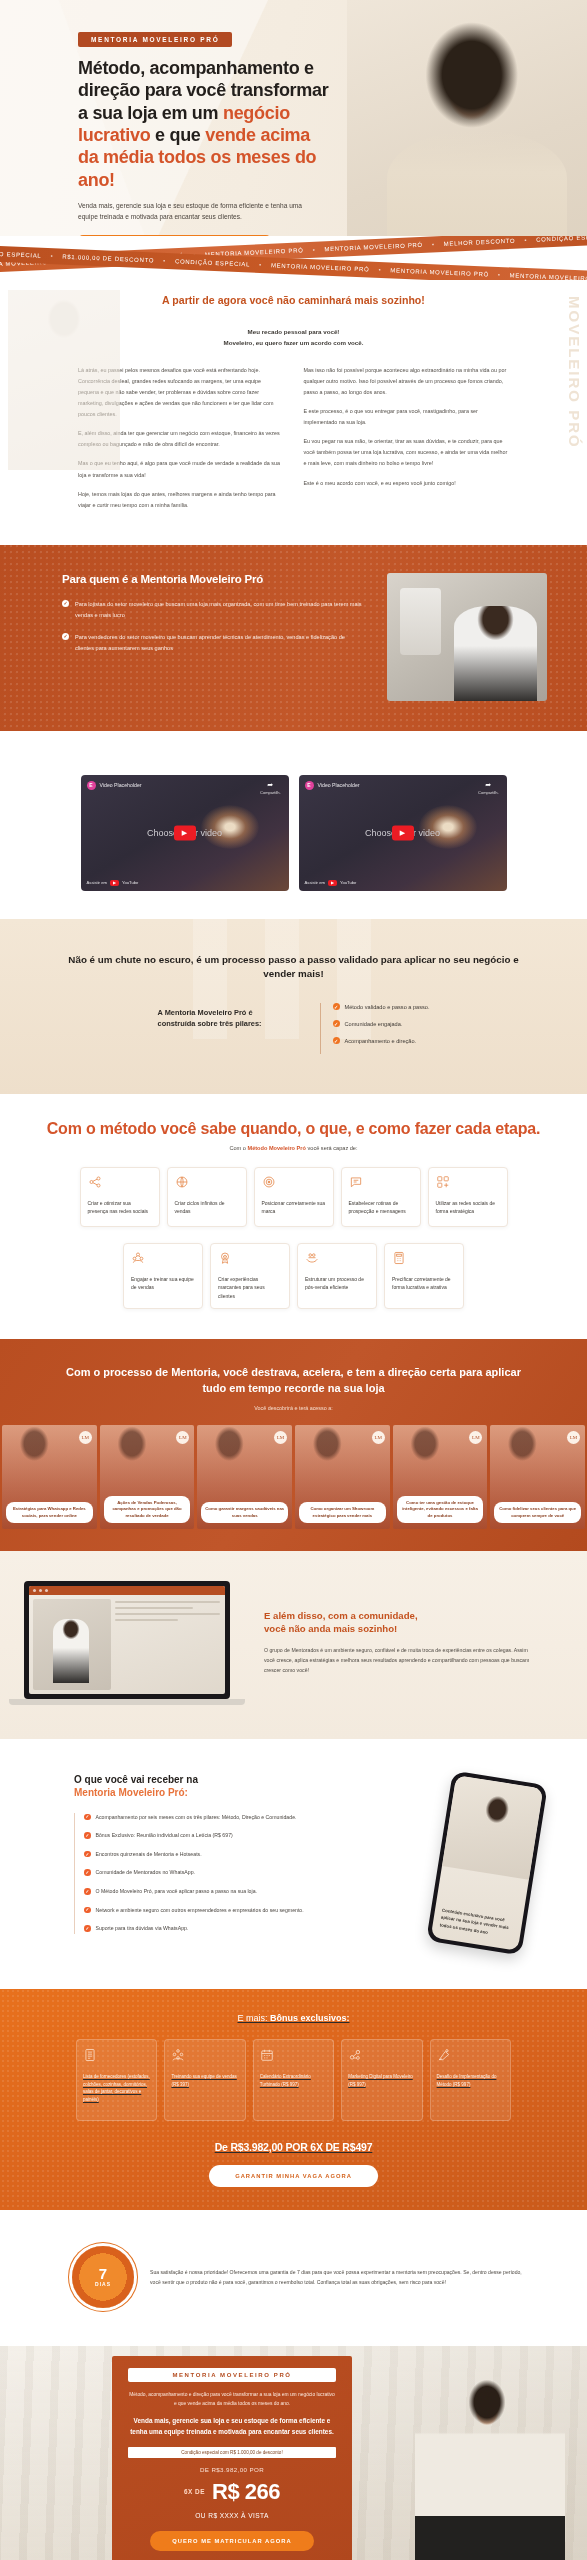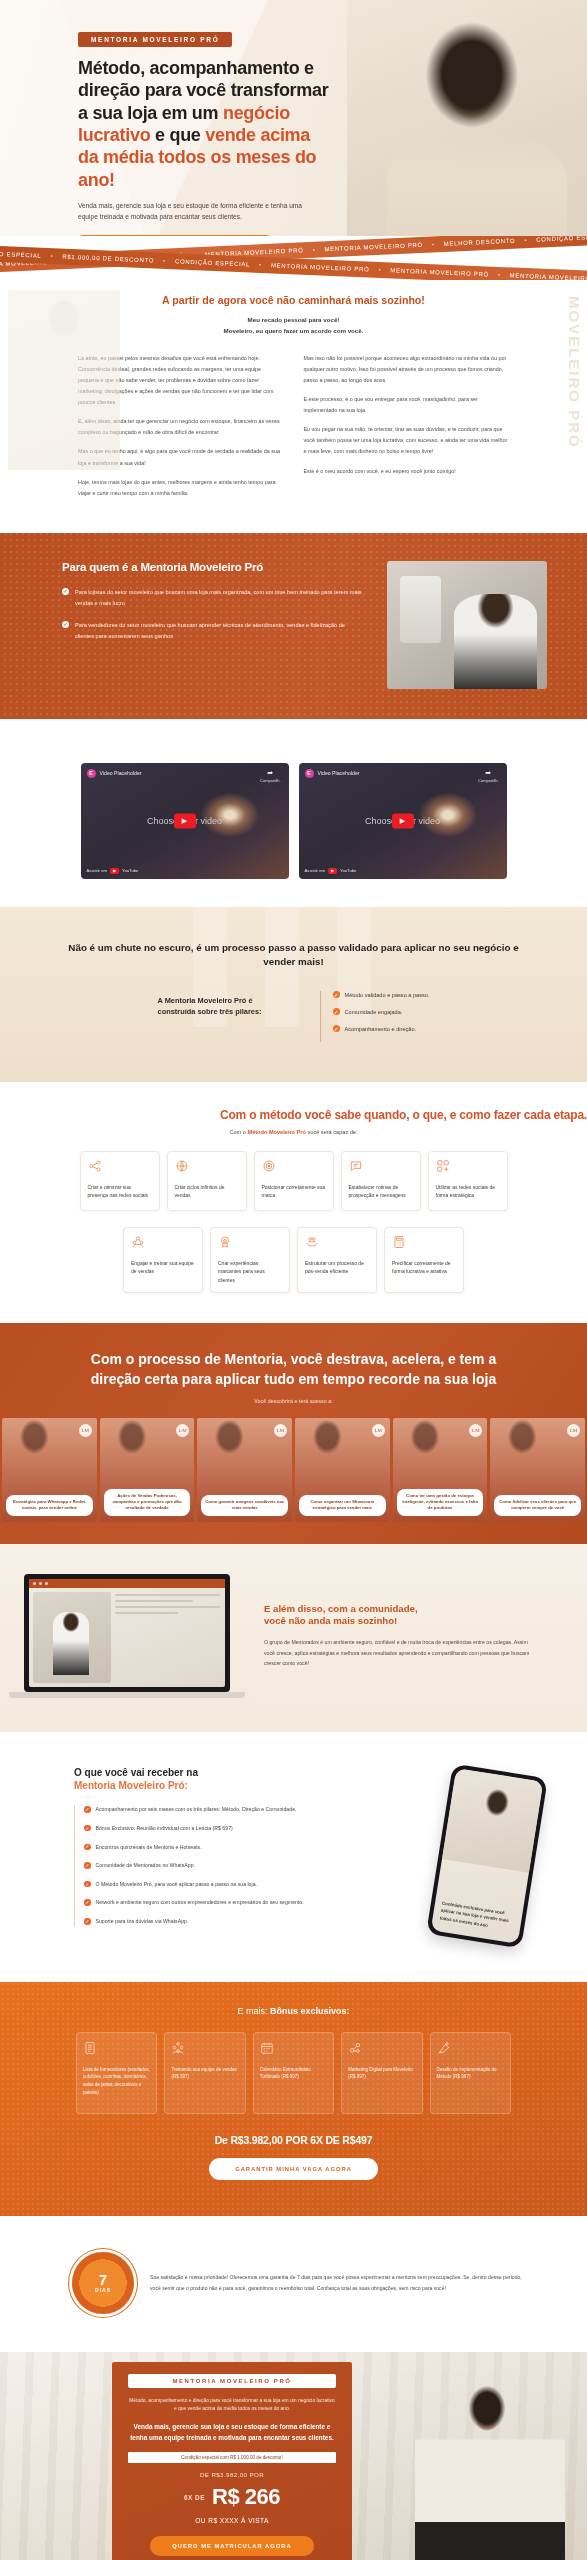--- a/index.html
+++ b/index.html
@@ -84,21 +84,21 @@
     position:absolute;left:8px;top:10px;width:112px;height:180px;opacity:.5;
     background:
       radial-gradient(ellipse 22px 26px at 50% 16%, #e7ded2 0 60%, rgba(231,222,210,0) 75%),
       linear-gradient(160deg,#f3ece3,#ece3d6);
   }
   .letter-vert{
     position:absolute;right:4px;top:16px;writing-mode:vertical-rl;
     font-size:15px;letter-spacing:2px;font-weight:bold;color:#efe3d4;
   }
   h2.letter-title{
-    text-align:center;font-size:10.6px;color:#c4521f;font-weight:bold;margin-bottom:8px;
+    text-align:center;font-size:10.6px;color:#c4521f;font-weight:bold;margin-bottom:20px;
   }
   .letter-lead{text-align:center;font-size:6.2px;line-height:1.85;color:#3e3a35;font-weight:bold;margin-bottom:16px;}
   .letter-cols{display:flex;gap:20px;padding:0 78px 0 78px;}
   .letter-col{flex:1;}
   .letter-col p{font-size:5.4px;line-height:2.05;color:#55504a;margin-bottom:8px;}
 
   
   .paraquem{
     position:relative;background:linear-gradient(110deg,#b94e21,#c25729 55%,#b94e21);
     padding:28px 40px 30px 62px;display:flex;gap:22px;align-items:flex-start;
@@ -171,37 +171,37 @@
   h2.pil-title{position:relative;font-size:9.8px;line-height:1.45;font-weight:bold;color:#231f1c;padding:0 62px;}
   .pil-row{position:relative;display:flex;justify-content:center;gap:30px;margin-top:22px;align-items:flex-start;}
   .pil-left{width:132px;text-align:left;font-size:7.4px;line-height:1.5;font-weight:bold;color:#2e2a26;padding-top:4px;}
   .pil-list{border-left:1px solid rgba(190,120,70,.5);padding-left:12px;text-align:left;}
   .pil-item{display:flex;gap:5px;align-items:center;margin-bottom:10px;}
   .pil-dot{width:7px;height:7px;border-radius:50%;background:#ef7321;color:#fff;font-size:5px;display:flex;align-items:center;justify-content:center;font-weight:bold;}
   .pil-item span.t{font-size:5.6px;color:#3f3a35;}
 
   
   .metodo{background:#fff;padding:26px 0 30px;text-align:center;}
-  h2.met-title{font-size:12px;font-weight:bold;color:#d4542a;letter-spacing:-.2px;text-align:right;}
+  h2.met-title{font-size:16px;font-weight:bold;color:#d4542a;letter-spacing:-.2px;}
   .met-sub{font-size:5.6px;color:#4f4a44;margin-top:7px;}
   .met-sub b{color:#d4542a;}
   .met-grid{display:flex;justify-content:center;gap:7px;margin-top:16px;flex-wrap:wrap;padding:0 74px;}
   .met-card{
     width:80px;min-height:60px;background:#fff;border:1px solid #f0e6dc;border-radius:4px;
     box-shadow:0 1px 4px rgba(0,0,0,.05);padding:7px 7px 8px;text-align:left;
   }
   .met-ic{width:14px;height:14px;color:#e58a4e;margin-bottom:6px;}
   .met-card p{font-size:5px;line-height:1.65;color:#3f3a35;}
 
   
   .mentoria{
     position:relative;background:linear-gradient(125deg,#b94e21,#c0562a 50%,#b34a1e);
     padding:26px 0 0;text-align:center;
   }
-  .mentoria h2{font-size:14px;line-height:1.45;font-weight:bold;color:#fff;padding:0 64px;}
+  .mentoria h2{font-size:11px;line-height:1.45;font-weight:bold;color:#fff;padding:0 64px;}
   .mentoria .msub{font-size:5.4px;color:#f6ddcd;margin-top:8px;}
   .strip{display:flex;gap:3px;margin-top:14px;padding:0 2px 22px;}
   .strip-card{
     flex:1;height:104px;position:relative;border-radius:2px;overflow:hidden;
     background:linear-gradient(180deg,#c9714c,#b8593a 60%,#ad4f31);
   }
   .strip-card:before{
     content:"";position:absolute;inset:0;
     background:
       radial-gradient(ellipse 20px 24px at 34% 18%, rgba(60,30,20,.55) 0 50%, rgba(60,30,20,0) 72%),
@@ -266,21 +266,21 @@
   }
   .phone-in{width:100%;height:100%;border-radius:10px;overflow:hidden;background:linear-gradient(170deg,#f4efe7,#e6ded2);position:relative;}
   .phone-photo{position:absolute;left:0;right:0;top:0;height:56%;
     background:radial-gradient(ellipse 16px 19px at 52% 30%,#3a2a20 0 50%,rgba(58,42,32,0) 72%),
                linear-gradient(165deg,#ece5da,#d8cfc2);}
   .phone-txt{position:absolute;left:7px;right:7px;bottom:10px;font-size:4.4px;line-height:1.7;color:#3d3833;font-weight:bold;}
 
   
   .bonus{
     position:relative;background:linear-gradient(160deg,#e8711d,#d9631d 55%,#c95a1b);
-    padding:24px 0 36px;text-align:center;
+    padding:24px 0 23px;text-align:center;text-decoration:underline;
   }
   .bonus:before{content:"";position:absolute;inset:0;opacity:.1;
     background:radial-gradient(circle at 60% 40%, #fff 0 1px, rgba(0,0,0,0) 1.3px) 0 0/5px 5px;}
   .bonus h2{position:relative;font-size:9px;font-weight:bold;color:#fff;}
   .bonus h2 .w{font-weight:normal;}
   .bonus-grid{position:relative;display:flex;justify-content:center;gap:7px;margin-top:16px;padding:0 76px;}
   .bonus-card{
     flex:1;min-height:82px;background:rgba(255,255,255,.10);border:1px solid rgba(255,255,255,.22);
     border-radius:4px;padding:8px 6px;text-align:left;
   }

